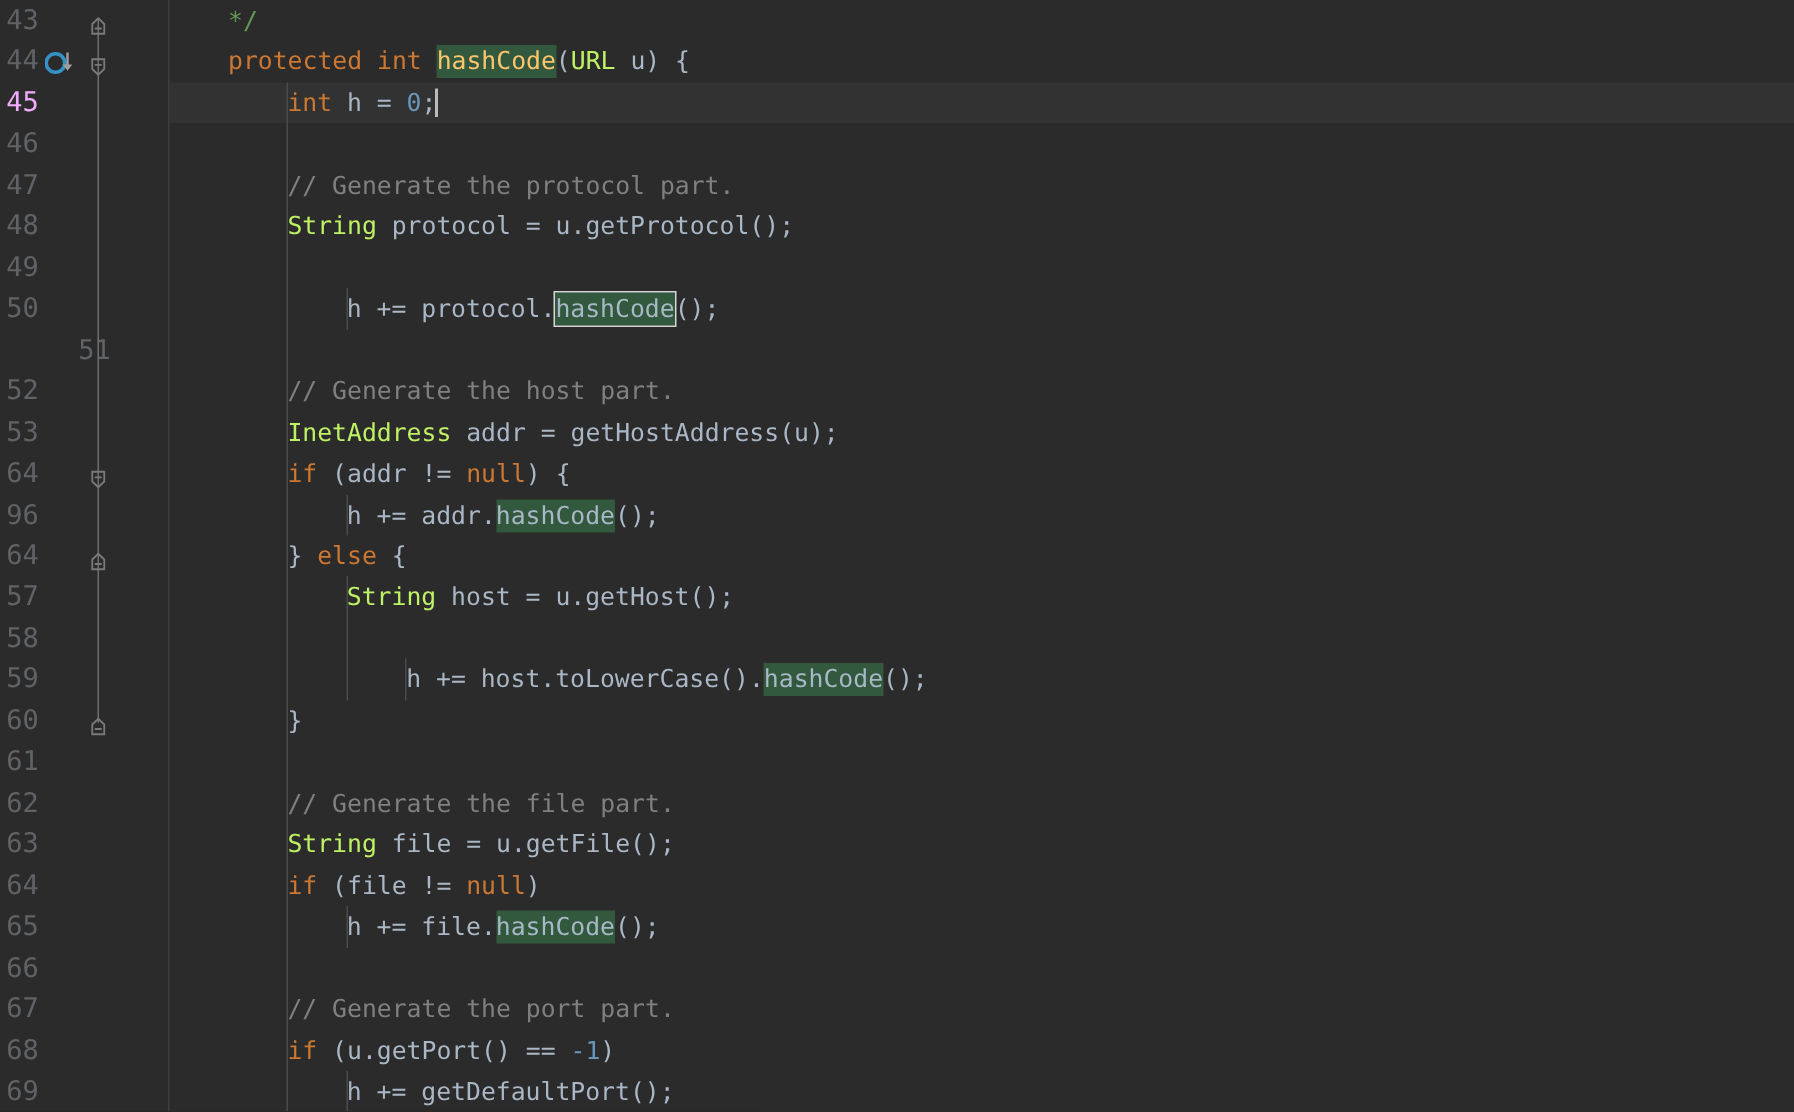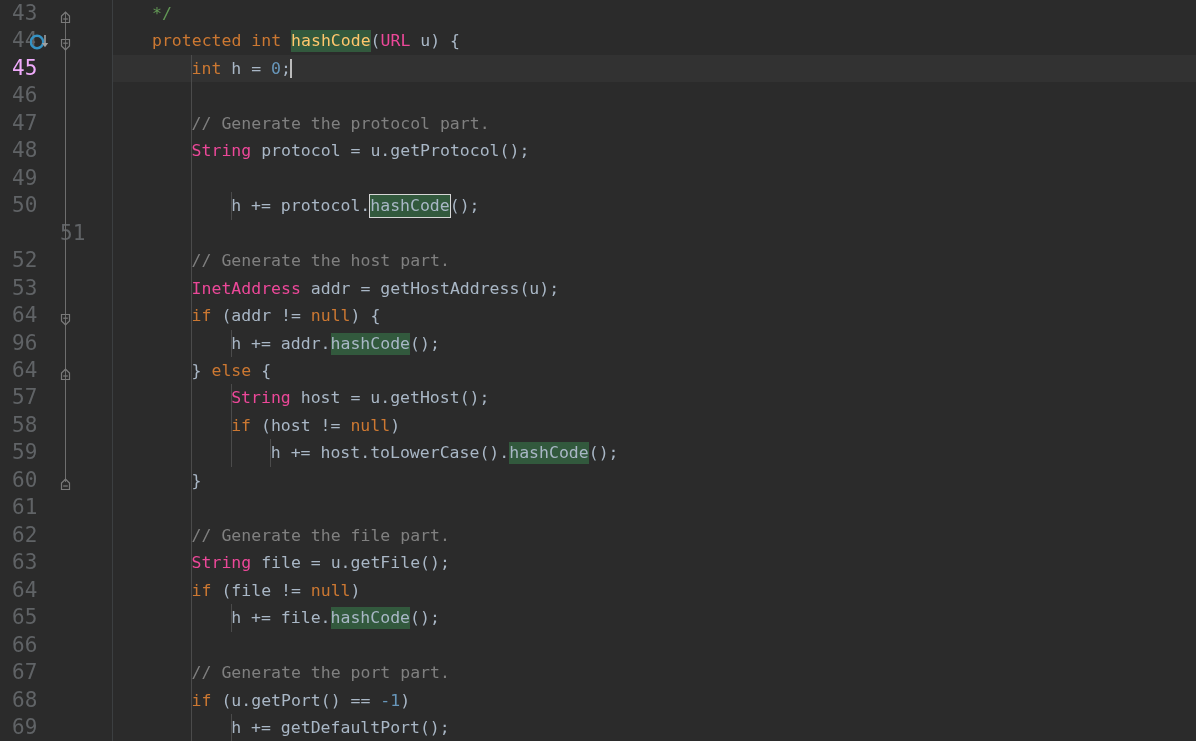--- a/index.html
+++ b/index.html
@@ -46,24 +46,24 @@
   }
   .line-rows {
     position: absolute; left: 0; top: 0; right: 0;
   }
   .line-row {
     position: relative;
     height: 27.46px;
   }
   .lnum {
     position: absolute;
-    left: 12px; width: 30px;
-    text-align: left;
+    left: 0; width: 30px;
+    text-align: center;
     color: #606366;
-    font-size: 21px;
+    font-size: 18px;
     line-height: 27.46px;
     font-family: "DejaVu Sans Mono", "Liberation Mono", monospace;
     user-select: none;
   }
   .lnum.current { color: #f0abfc; }
 
   
   .gutter-icon {
     position: absolute;
     left: 30px; top: 5px;
@@ -113,21 +113,21 @@
     width: 1px;
     background: #4b4b4b;
     z-index: 1;
   }
 
   
   .kw       { color: #cc7832; }
   .num      { color: #6897bb; }
   .cmt      { color: #808080; }
   .jdoc     { color: #629755; }
-  .type     { color: #ec4899; }
+  .type     { color: #bef264; }
   .ident    { color: #a9b7c6; }
   .punct    { color: #a9b7c6; }
   .methodname { color: #ffc66d; }
 
   
   .occ {
     background: #32593d;
     border-radius: 0;
     padding: 1px 0 2px 0;
   }
@@ -174,21 +174,20 @@
       <div class="code-line" style="position: absolute; top: 109.84px; left: 0px; right: 0px; padding-left: 78.6px;"><span class="cmt">// Generate the protocol part.</span></div>
       <div class="code-line" style="position: absolute; top: 137.3px; left: 0px; right: 0px; padding-left: 78.6px;"><span class="type">String</span><span class="ident"> protocol = u.getProtocol();</span></div>
       <div class="code-line" style="position: absolute; top: 192.22px; left: 0px; right: 0px; padding-left: 118.2px;"><span class="ident">h += protocol.</span><span class="ident occ-cur">hashCode</span><span class="punct">();</span></div>
       <div class="code-line" style="position: absolute; top: 219.68px; left: 0px; right: 0px; padding-left: 39px;"></div>
       <div class="code-line" style="position: absolute; top: 247.14px; left: 0px; right: 0px; padding-left: 78.6px;"><span class="cmt">// Generate the host part.</span></div>
       <div class="code-line" style="position: absolute; top: 274.6px; left: 0px; right: 0px; padding-left: 78.6px;"><span class="type">InetAddress</span><span class="ident"> addr = getHostAddress(u);</span></div>
       <div class="code-line" style="position: absolute; top: 302.06px; left: 0px; right: 0px; padding-left: 78.6px;"><span class="kw">if</span><span class="ident"> (addr != </span><span class="kw">null</span><span class="punct">) {</span></div>
       <div class="code-line" style="position: absolute; top: 329.52px; left: 0px; right: 0px; padding-left: 118.2px;"><span class="ident">h += addr.</span><span class="ident occ">hashCode</span><span class="punct">();</span></div>
       <div class="code-line" style="position: absolute; top: 356.98px; left: 0px; right: 0px; padding-left: 78.6px;"><span class="punct">} </span><span class="kw">else</span><span class="punct"> {</span></div>
       <div class="code-line" style="position: absolute; top: 384.44px; left: 0px; right: 0px; padding-left: 118.2px;"><span class="type">String</span><span class="ident"> host = u.getHost();</span></div>
-      <div class="code-line" style="position: absolute; top: 411.9px; left: 0px; right: 0px; padding-left: 118.2px;"><span class="kw">if</span><span class="ident"> (host != </span><span class="kw">null</span><span class="punct">)</span></div>
       <div class="code-line" style="position: absolute; top: 439.36px; left: 0px; right: 0px; padding-left: 157.8px;"><span class="ident">h += host.toLowerCase().</span><span class="ident occ">hashCode</span><span class="punct">();</span></div>
       <div class="code-line" style="position: absolute; top: 466.82px; left: 0px; right: 0px; padding-left: 78.6px;"><span class="punct">}</span></div>
       <div class="code-line" style="position: absolute; top: 494.28px; left: 0px; right: 0px; padding-left: 39px;"></div>
       <div class="code-line" style="position: absolute; top: 521.74px; left: 0px; right: 0px; padding-left: 78.6px;"><span class="cmt">// Generate the file part.</span></div>
       <div class="code-line" style="position: absolute; top: 549.2px; left: 0px; right: 0px; padding-left: 78.6px;"><span class="type">String</span><span class="ident"> file = u.getFile();</span></div>
       <div class="code-line" style="position: absolute; top: 576.66px; left: 0px; right: 0px; padding-left: 78.6px;"><span class="kw">if</span><span class="ident"> (file != </span><span class="kw">null</span><span class="punct">)</span></div>
       <div class="code-line" style="position: absolute; top: 604.12px; left: 0px; right: 0px; padding-left: 118.2px;"><span class="ident">h += file.</span><span class="ident occ">hashCode</span><span class="punct">();</span></div>
       <div class="code-line" style="position: absolute; top: 631.58px; left: 0px; right: 0px; padding-left: 39px;"></div>
       <div class="code-line" style="position: absolute; top: 659.04px; left: 0px; right: 0px; padding-left: 78.6px;"><span class="cmt">// Generate the port part.</span></div>
       <div class="code-line" style="position: absolute; top: 686.5px; left: 0px; right: 0px; padding-left: 78.6px;"><span class="kw">if</span><span class="ident"> (u.getPort() == </span><span class="num">-1</span><span class="punct">)</span></div>

